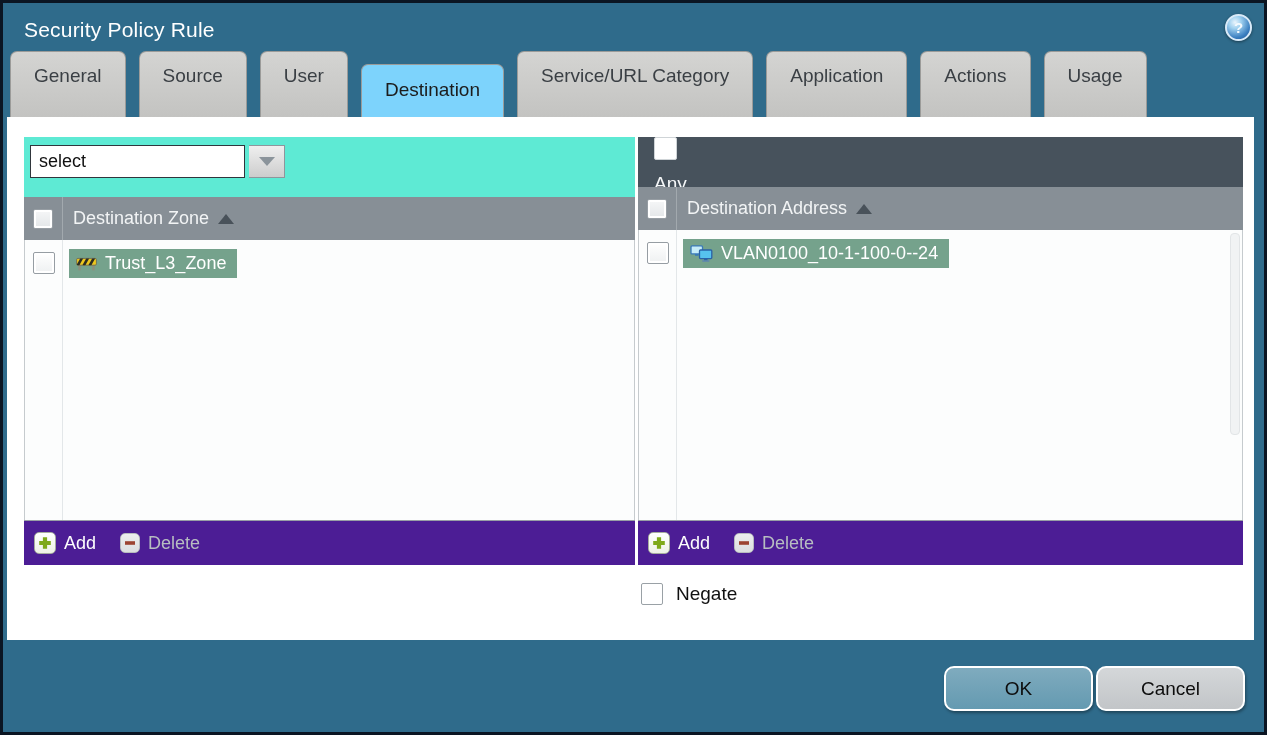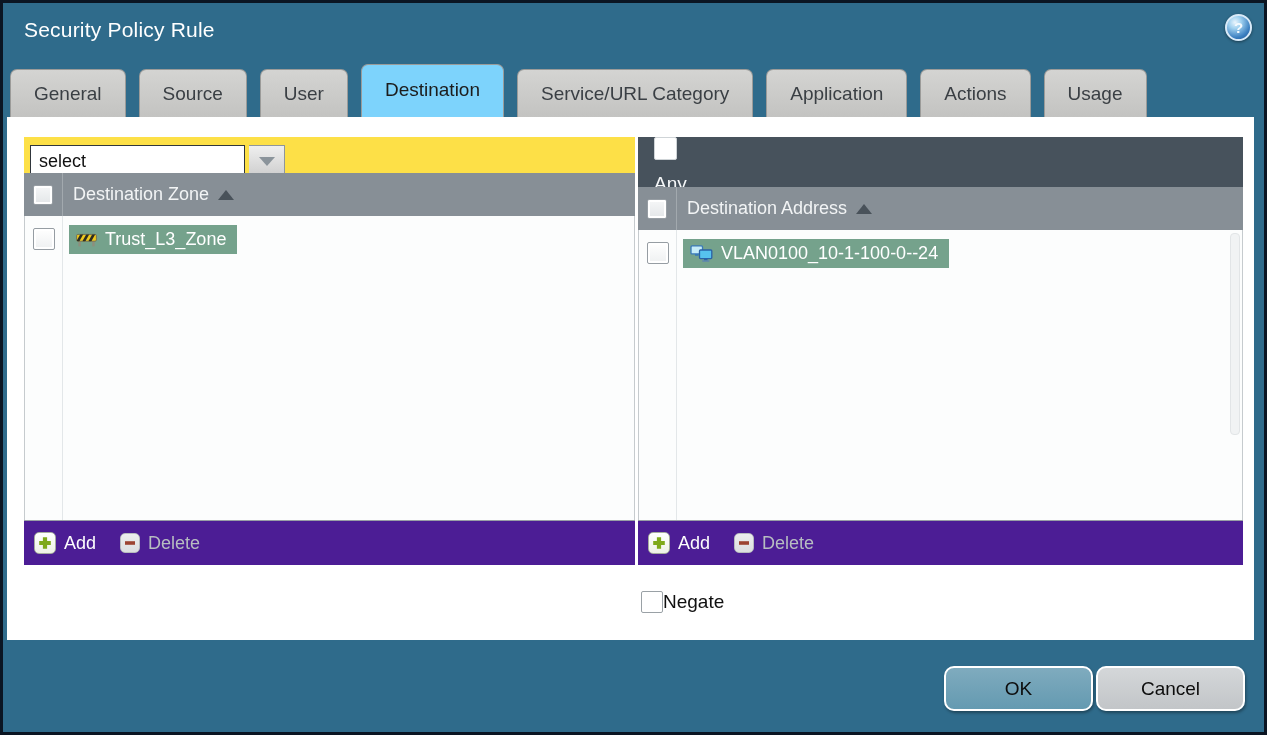--- a/index.html
+++ b/index.html
@@ -10,34 +10,34 @@
   
   .title{position:absolute;left:21px;top:15px;font-size:21px;color:#ffffff;letter-spacing:.2px;}
   .help{position:absolute;right:12px;top:11px;width:27px;height:27px;border-radius:50%;
     background:radial-gradient(circle at 35% 28%,#eaf5fd 0%,#9fd0ef 28%,#3b7fc0 68%,#1c518f 100%);
     border:2px solid #d9eaf8;box-shadow:0 1px 3px rgba(0,0,0,.45);
     display:flex;align-items:center;justify-content:center;box-sizing:border-box;}
   .help span{color:#f4fafe;font-size:15px;font-weight:bold;}
 
   
   .tabbar{position:absolute;left:7px;top:61px;height:53px;display:flex;align-items:flex-end;gap:13px;z-index:3;}
-  .tab{height:48px;line-height:48px;padding:0 23px;background:linear-gradient(#d4d4d2,#c3c3c1);
+  .tab{height:66px;line-height:48px;padding:0 23px;background:linear-gradient(#d4d4d2,#c3c3c1);
     border:1px solid #9b9b99;border-bottom:none;border-radius:7px 7px 0 0;
     font-size:19px;color:#3a3f44;box-sizing:border-box;white-space:nowrap;cursor:pointer;}
   .tab.active{background:#7dd3fc;height:53px;line-height:50px;color:#1c1c1c;z-index:4;margin-top:16px;}
 
   
   .content{position:absolute;left:4px;right:10px;top:114px;height:523px;background:#ffffff;}
 
   .panel{position:absolute;top:20px;height:428px;display:flex;flex-direction:column;}
   .panel.left{left:17px;width:611px;}
   .panel.right{left:631px;width:605px;}
 
   .bar{box-sizing:border-box;}
-  .filterbar{height:36px;background:#fde047;padding:8px 0 0 6px;white-space:nowrap;}
+  .filterbar{height:60px;background:#5eead4;padding:8px 0 0 6px;white-space:nowrap;}
   .filter-input{width:215px;height:33px;box-sizing:border-box;border:1px solid #30363c;background:#ffffff;
     font-family:"Liberation Sans",sans-serif;font-size:18px;color:#111;padding:0 8px;vertical-align:top;outline:none;}
   .dd-btn{display:inline-flex;width:36px;height:33px;box-sizing:border-box;vertical-align:top;
     background:linear-gradient(#efefef,#cdcdcd);border:1px solid #8f969c;border-left:none;
     align-items:center;justify-content:center;cursor:pointer;}
   .dd-tri{width:0;height:0;border-left:8px solid transparent;border-right:8px solid transparent;border-top:9px solid #8b949b;}
 
   .anybar{height:50px;background:#47525c;display:flex;align-items:flex-start;gap:13px;padding-left:16px;flex-direction:column;}
   .anybar .anylabel{color:#f5f7f8;font-size:19px;}
 
@@ -65,21 +65,21 @@
     border:1px solid #a6ad9e;display:flex;align-items:center;justify-content:center;box-sizing:border-box;}
   .minus-box{width:20px;height:20px;border-radius:5px;background:linear-gradient(#eceeee,#dcdfe0);
     border:1px solid #b7bcbf;display:flex;align-items:center;justify-content:center;box-sizing:border-box;}
 
   
   .checkbox{width:22px;height:22px;box-sizing:border-box;border:1px solid #969da3;border-radius:2px;
     background:linear-gradient(#ffffff,#eef0f1);box-shadow:inset 0 0 0 2px #ffffff;cursor:pointer;flex:none;}
   .checkbox.bright{border:1px solid #cfd4d7;background:#ffffff;box-shadow:none;width:23px;height:23px;}
   .checkbox.sm{width:20px;height:20px;background:linear-gradient(#f6f7f8,#e3e6e8);}
 
-  .negate-row{position:absolute;left:634px;top:466px;display:flex;align-items:flex-end;margin-top:8px;}
+  .negate-row{position:absolute;left:634px;top:466px;display:flex;align-items:flex-end;gap:13px;}
   .negate-row .checkbox{background:#ffffff;box-shadow:none;border:1px solid #9aa1a6;}
   .negate-label{color:#101010;font-size:19px;}
 
   
   .dfooter{position:absolute;left:0;right:0;bottom:0;height:92px;background:#2f6b8b;}
   .btn{position:absolute;top:26px;width:149px;height:45px;border-radius:10px;border:2px solid #ffffff;
     font-family:"Liberation Sans",sans-serif;font-size:19px;color:#0d0d0d;cursor:pointer;
     box-shadow:1px 2px 3px rgba(0,0,0,.35);box-sizing:border-box;}
   .btn.ok{right:171px;background:linear-gradient(#7fabbe,#649ab1);}
   .btn.cancel{right:19px;background:linear-gradient(#d4d7d9,#c2c5c8);}

